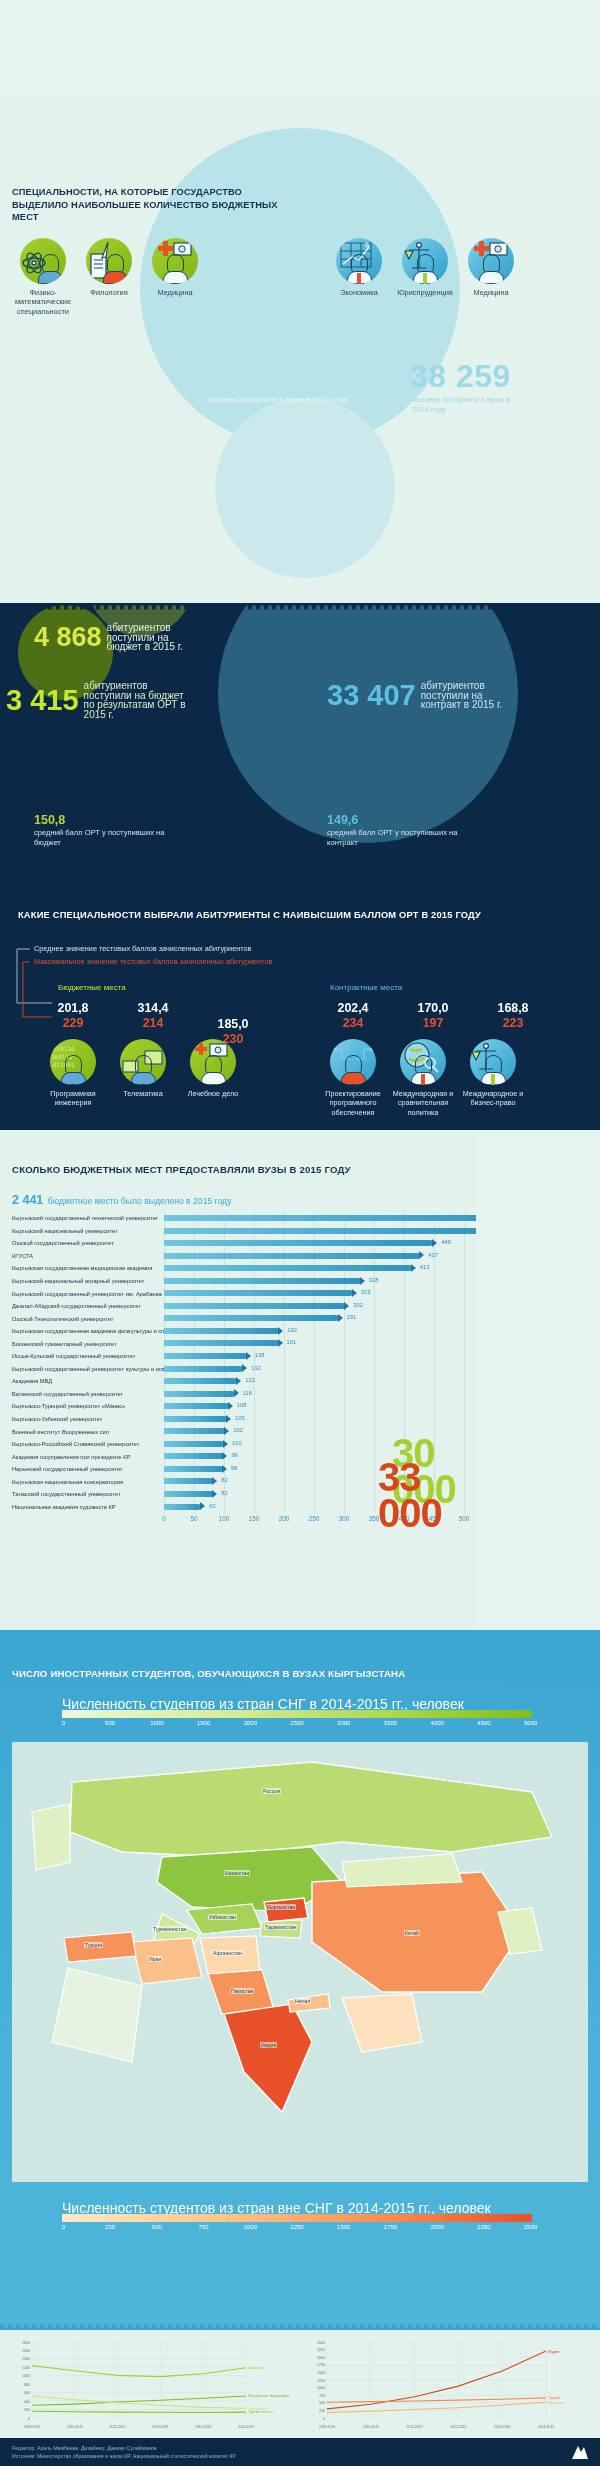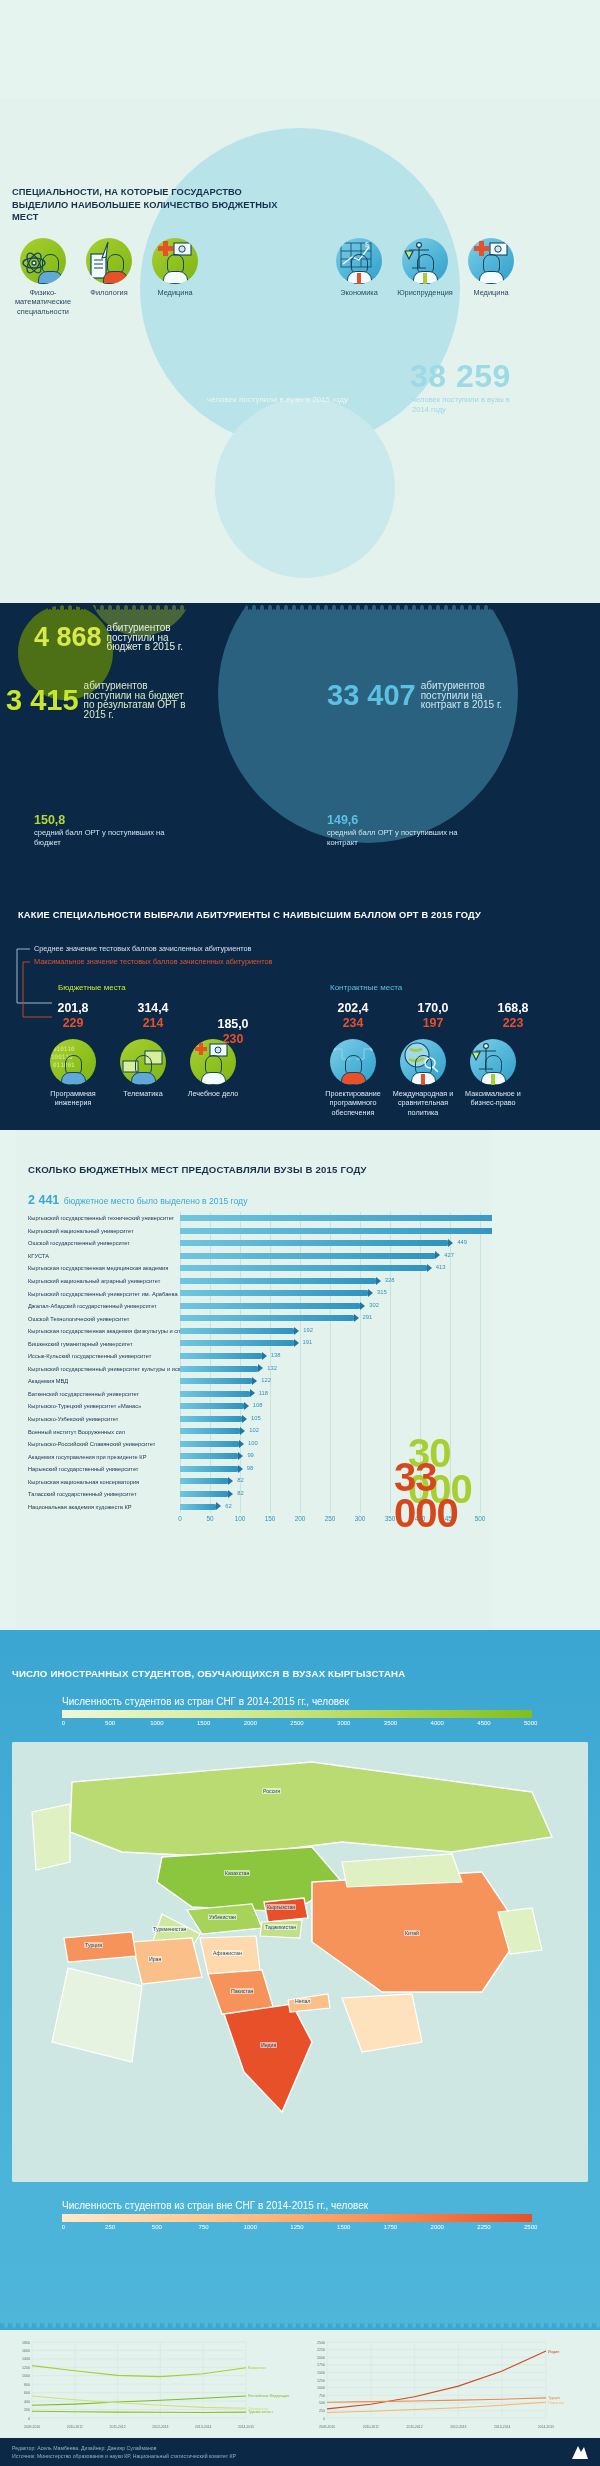--- a/index.html
+++ b/index.html
@@ -122,21 +122,21 @@
   .legend-txt { position:absolute; font-size:7.3px; line-height:10px; }
   .colhdr { position:absolute; font-size:8px; }
   .score { position:absolute; text-align:center; width:70px; }
   .score .avg { font-size:12.4px; font-weight:bold; color:#ffffff; line-height:15px; }
   .score .max { font-size:12.4px; font-weight:bold; color:#e8502a; line-height:15px; }
   .score-icons { position:absolute; display:flex; }
   .score-item { width:70px; text-align:center; }
   .score-item .lbl { font-size:7.2px; line-height:9.4px; color:#dce9f2; margin-top:4px; }
 
   
-  .sec3 { position:absolute; left:16px; top:1130px; width:476px; height:500px; background:#e3f2ec; overflow:hidden; }
+  .sec3 { position:absolute; left:0; top:1130px; width:476px; height:500px; background:#e3f2ec; overflow:hidden; }
   .sec3-title {
     position:absolute; left:12px; top:34px;
     font-family:"Liberation Sans Narrow","Liberation Sans",sans-serif;
     font-weight:bold; font-size:9.6px; color:#16324d; text-transform:uppercase; letter-spacing:.2px;
   }
   .sec3-sub { position:absolute; left:12px; top:60px; }
   .sec3-sub .n { font-size:12.5px; font-weight:bold; color:#3aa8d4; }
   .sec3-sub .t { font-size:8.6px; color:#3aa8d4; }
   .chart { position:absolute; left:12px; top:82px; width:578px; }
   .barrow { display:flex; align-items:center; height:12.55px; }
@@ -157,21 +157,21 @@
       font-weight:bold; font-size:40px; color:#d6471c; line-height:.9; letter-spacing:-1px; }
   .callout .c1 { font-size:6.6px; line-height:8.6px; color:#a6cf2f; }
   .callout .c2 { font-size:6.6px; line-height:8.6px; color:#d6471c; }
 
   
   .sec4 { position:absolute; left:0; top:1630px; width:600px; height:700px;
           background:linear-gradient(180deg,#3ba6d2 0%,#45aed6 35%,#4fb6da 100%); overflow:hidden; }
   .sec4-title { position:absolute; left:12px; top:38px;
       font-family:"Liberation Sans Narrow","Liberation Sans",sans-serif;
       font-weight:bold; font-size:9.6px; color:#ffffff; text-transform:uppercase; letter-spacing:.2px; }
-  .scale-title { position:absolute; font-size:10px; color:#ffffff; }
+  .scale-title { position:absolute; font-size:14px; color:#ffffff; }
   .scalebar { position:absolute; height:8px; }
   .sc1 { background:linear-gradient(90deg,#eef7d8 0%,#d6ec9a 35%,#aed64f 70%,#7fbe1f 100%); }
   .sc2 { background:linear-gradient(90deg,#ffe9c9 0%,#ffc489 35%,#fa8a4f 70%,#e8502a 100%); }
   .scaleticks { position:absolute; display:flex; }
   .scaleticks span { font-size:6px; color:#ffffff; text-align:center; }
   .mapwrap { position:absolute; left:12px; top:112px; width:576px; height:440px;
              background:#cfe7e2; border-radius:2px; overflow:hidden; }
   .mlbl { position:absolute; font-size:5.2px; color:#2b4a63; background:rgba(255,255,255,.55);
           padding:0 1px; border-radius:1px; white-space:nowrap; }
 
@@ -465,21 +465,21 @@
               <path d="M2 13 L10 13 L6 21 Z" fill="#cde86a"></path>
               <circle cx="16" cy="7" r="2.4" fill="#f4fbfd"></circle>
             </g>
           </svg>
           <div class="bust">
               <div class="head"></div>
               <div class="body"></div>
               <div class="tie" style="background:#a6cf2f"></div>
             </div>
         </div>
-        <div class="lbl">Максимальное и бизнес-право</div>
+        <div class="lbl">Международное и бизнес-право</div>
       </div>
     </div>
   </div>
   <div class="zigzag zig-navy-up" style="top:1123px; z-index:5;"></div>
 
   <div class="sec3">
     <div class="sec3-title">СКОЛЬКО БЮДЖЕТНЫХ МЕСТ ПРЕДОСТАВЛЯЛИ ВУЗЫ В 2015 ГОДУ</div>
     <div class="sec3-sub">
       <span class="n">2 441</span>
       <span class="t">бюджетное место было выделено в 2015 году</span>

